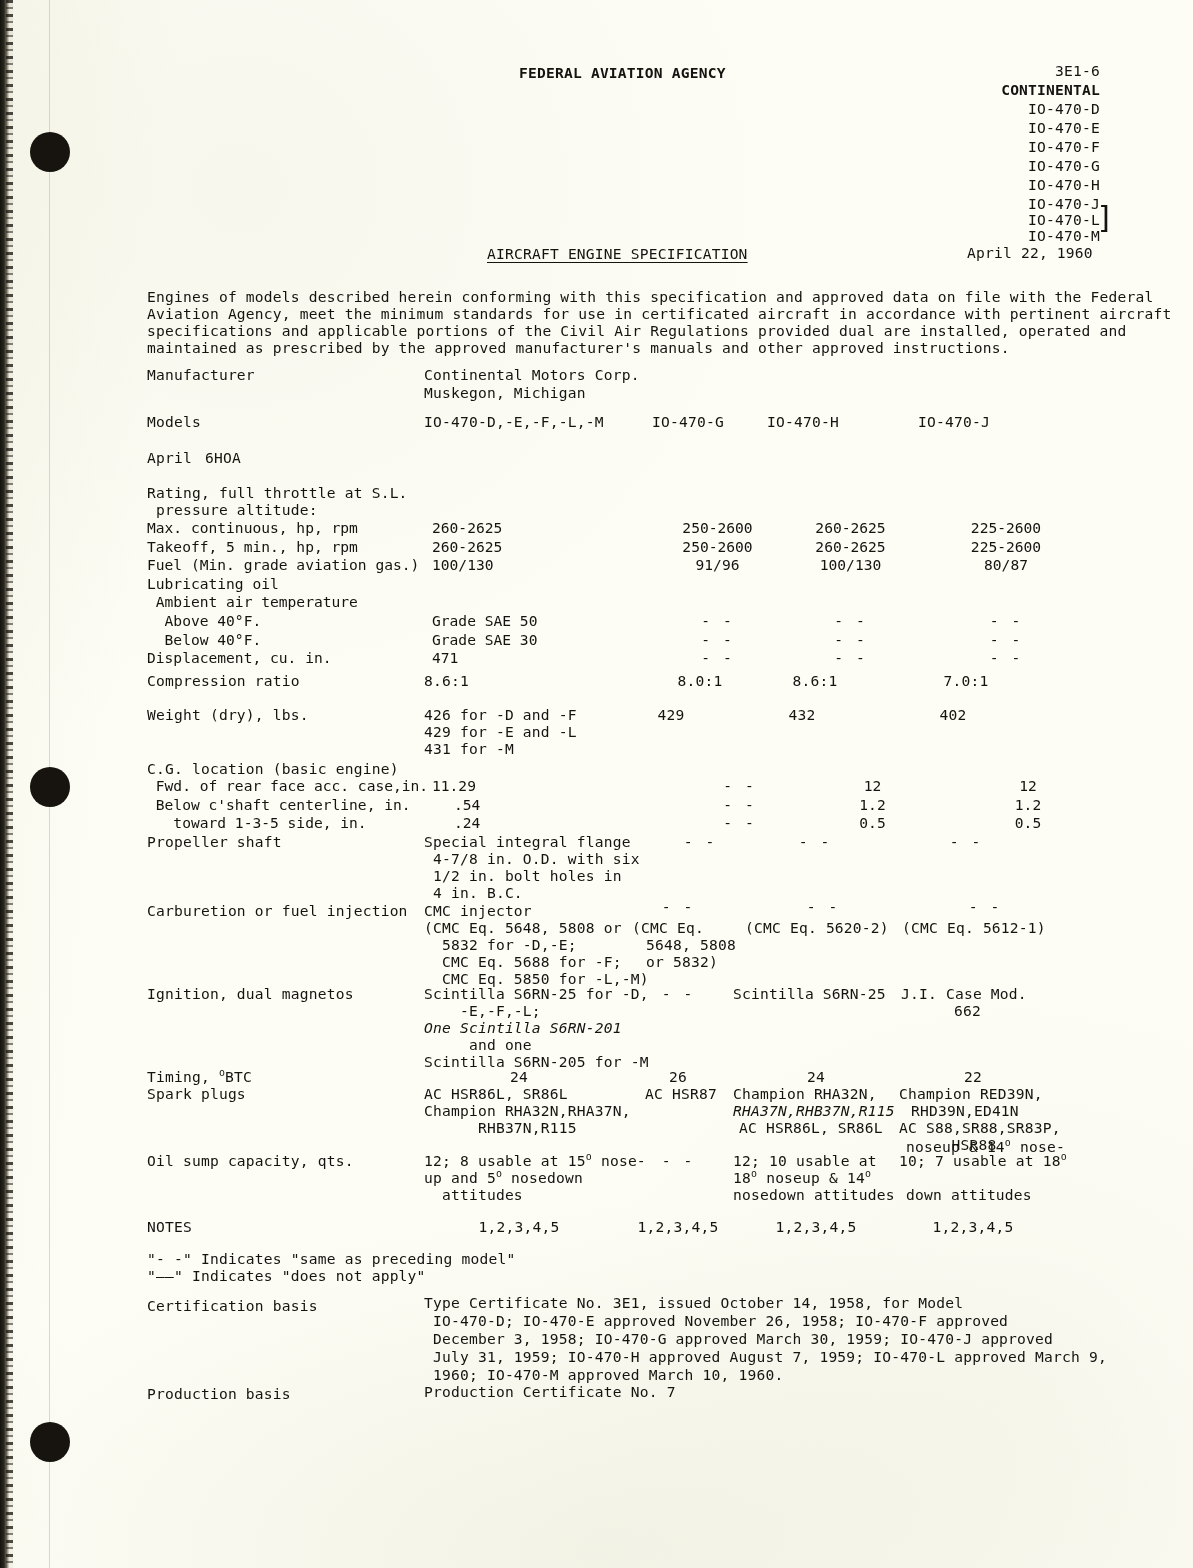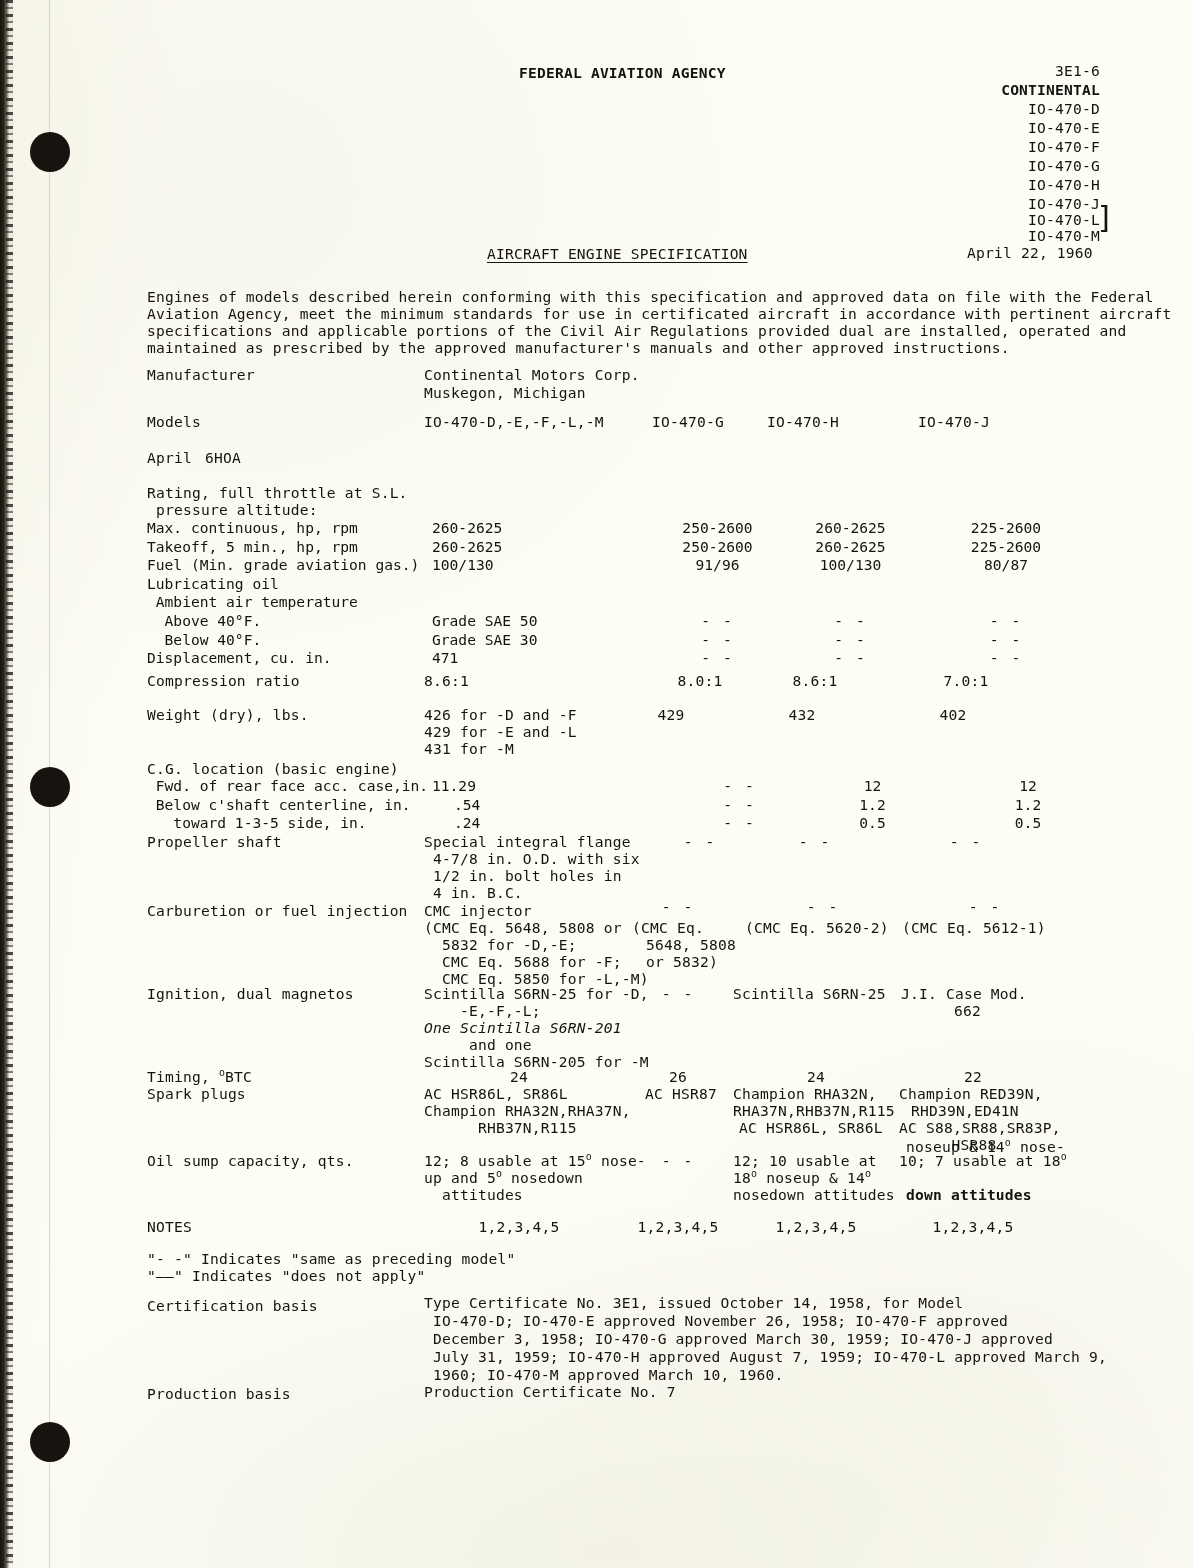--- a/index.html
+++ b/index.html
@@ -304,42 +304,42 @@
   <div class="t ctr" style="left:906px; top:1068px; width:134px;">22</div>
 
   <div class="t" style="left:147px; top:1085px;">Spark plugs</div>
   <div class="t" style="left:424px; top:1085px;">AC HSR86L, SR86L</div>
   <div class="t" style="left:424px; top:1102px;">Champion RHA32N,RHA37N,</div>
   <div class="t" style="left:424px; top:1119px;">      RHB37N,R115</div>
 
   <div class="t" style="left:645px; top:1085px;">AC HSR87</div>
 
   <div class="t" style="left:733px; top:1085px;">Champion RHA32N,</div>
-  <div class="t" style="left:733px; top:1102px;">RHA37N,RHB37N,R115</div>
+  <div class="t" style="left:733px; top:1102px;font-style:italic;">RHA37N,RHB37N,R115</div>
   <div class="t" style="left:739px; top:1119px;">AC HSR86L, SR86L</div>
 
   <div class="t" style="left:899px; top:1085px;">Champion RED39N,</div>
   <div class="t" style="left:911px; top:1102px;">RHD39N,ED41N</div>
   <div class="t" style="left:899px; top:1119px;">AC S88,SR88,SR83P,</div>
   <div class="t ctr" style="left:899px; top:1136px; width:150px;">HSR88</div>
 
   <div class="t" style="left:147px; top:1152px;">Oil sump capacity, qts.</div>
   <div class="t" style="left:424px; top:1152px;">12; 8 usable at 15<sup>o</sup> nose-</div>
   <div class="t" style="left:424px; top:1169px;">up and 5<sup>o</sup> nosedown</div>
   <div class="t" style="left:424px; top:1186px;">  attitudes</div>
 
   <div class="t ctr dash" style="left:640px; top:1152px; width:76px;">- -</div>
 
   <div class="t" style="left:733px; top:1152px;">12; 10 usable at</div>
   <div class="t" style="left:733px; top:1169px;">18<sup>o</sup> noseup &amp; 14<sup>o</sup></div>
   <div class="t" style="left:733px; top:1186px;">nosedown attitudes</div>
 
   <div class="t" style="left:899px; top:1152px;">10; 7 usable at 18<sup>o</sup></div>
   <div class="t" style="left:906px; top:1138px;">noseup &amp; 14<sup>o</sup> nose-</div>
-  <div class="t" style="left:906px; top:1186px;font-weight:bold;">down attitudes</div>
+  <div class="t" style="left:906px; top:1186px;">down attitudes</div>
 
   <div class="t" style="left:147px; top:1218px;">NOTES</div>
   <div class="t ctr" style="left:424px; top:1218px; width:190px;">1,2,3,4,5</div>
   <div class="t ctr" style="left:630px; top:1218px; width:96px;">1,2,3,4,5</div>
   <div class="t ctr" style="left:755px; top:1218px; width:122px;">1,2,3,4,5</div>
   <div class="t ctr" style="left:906px; top:1218px; width:134px;">1,2,3,4,5</div>
 
   <div class="t" style="left:147px; top:1250px;">"- -" Indicates "same as preceding model"</div>
   <div class="t" style="left:147px; top:1267px;">"——" Indicates "does not apply"</div>
 

